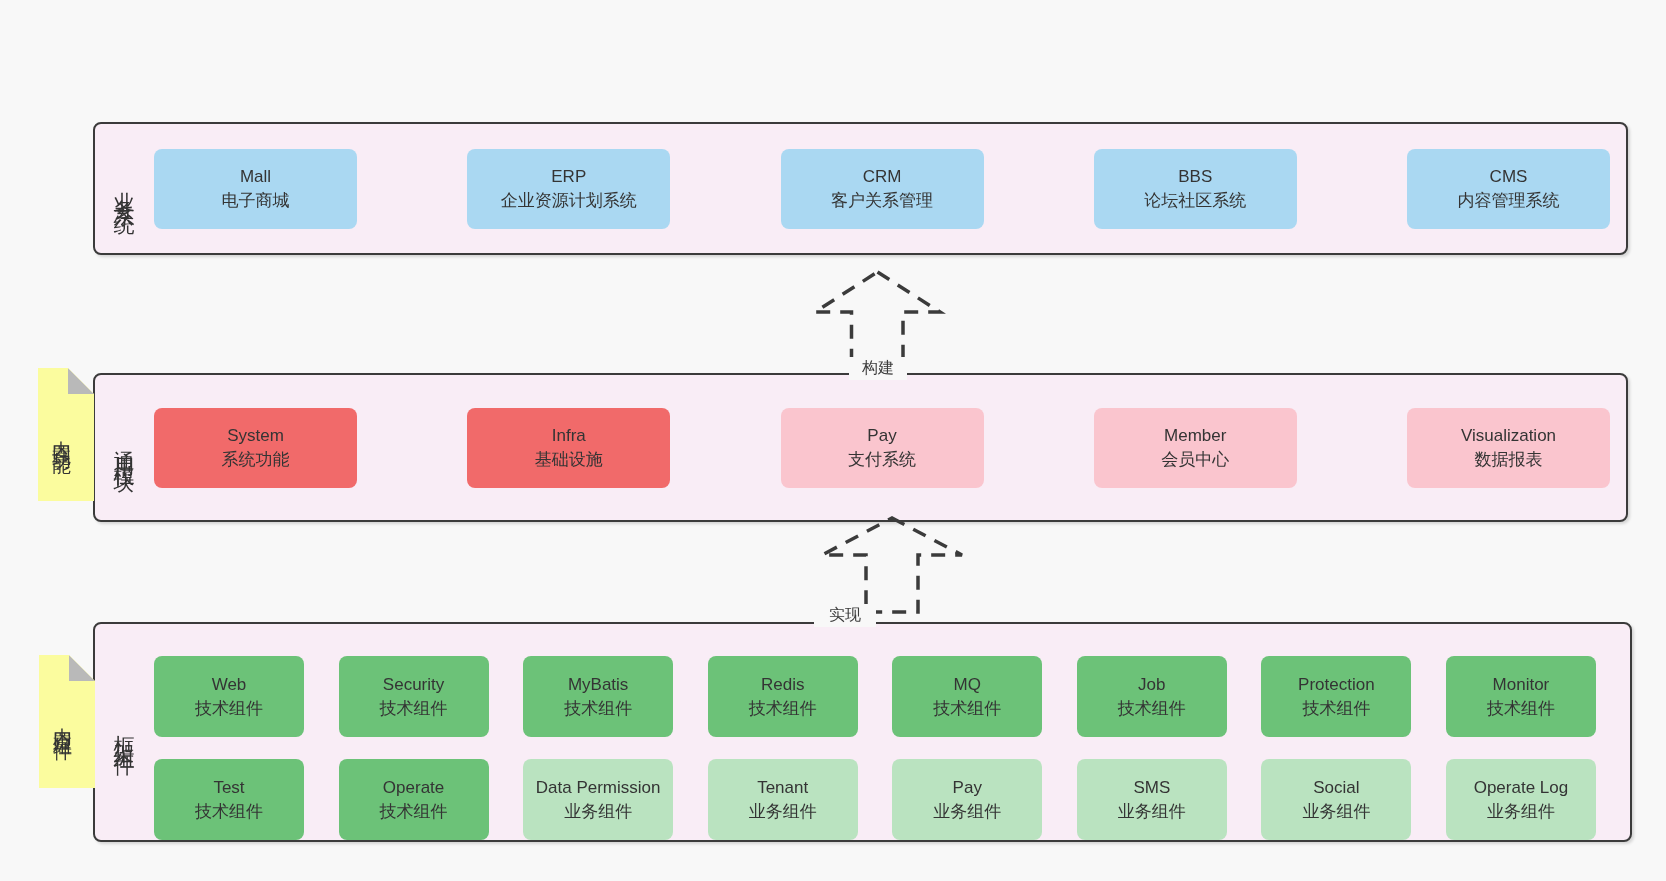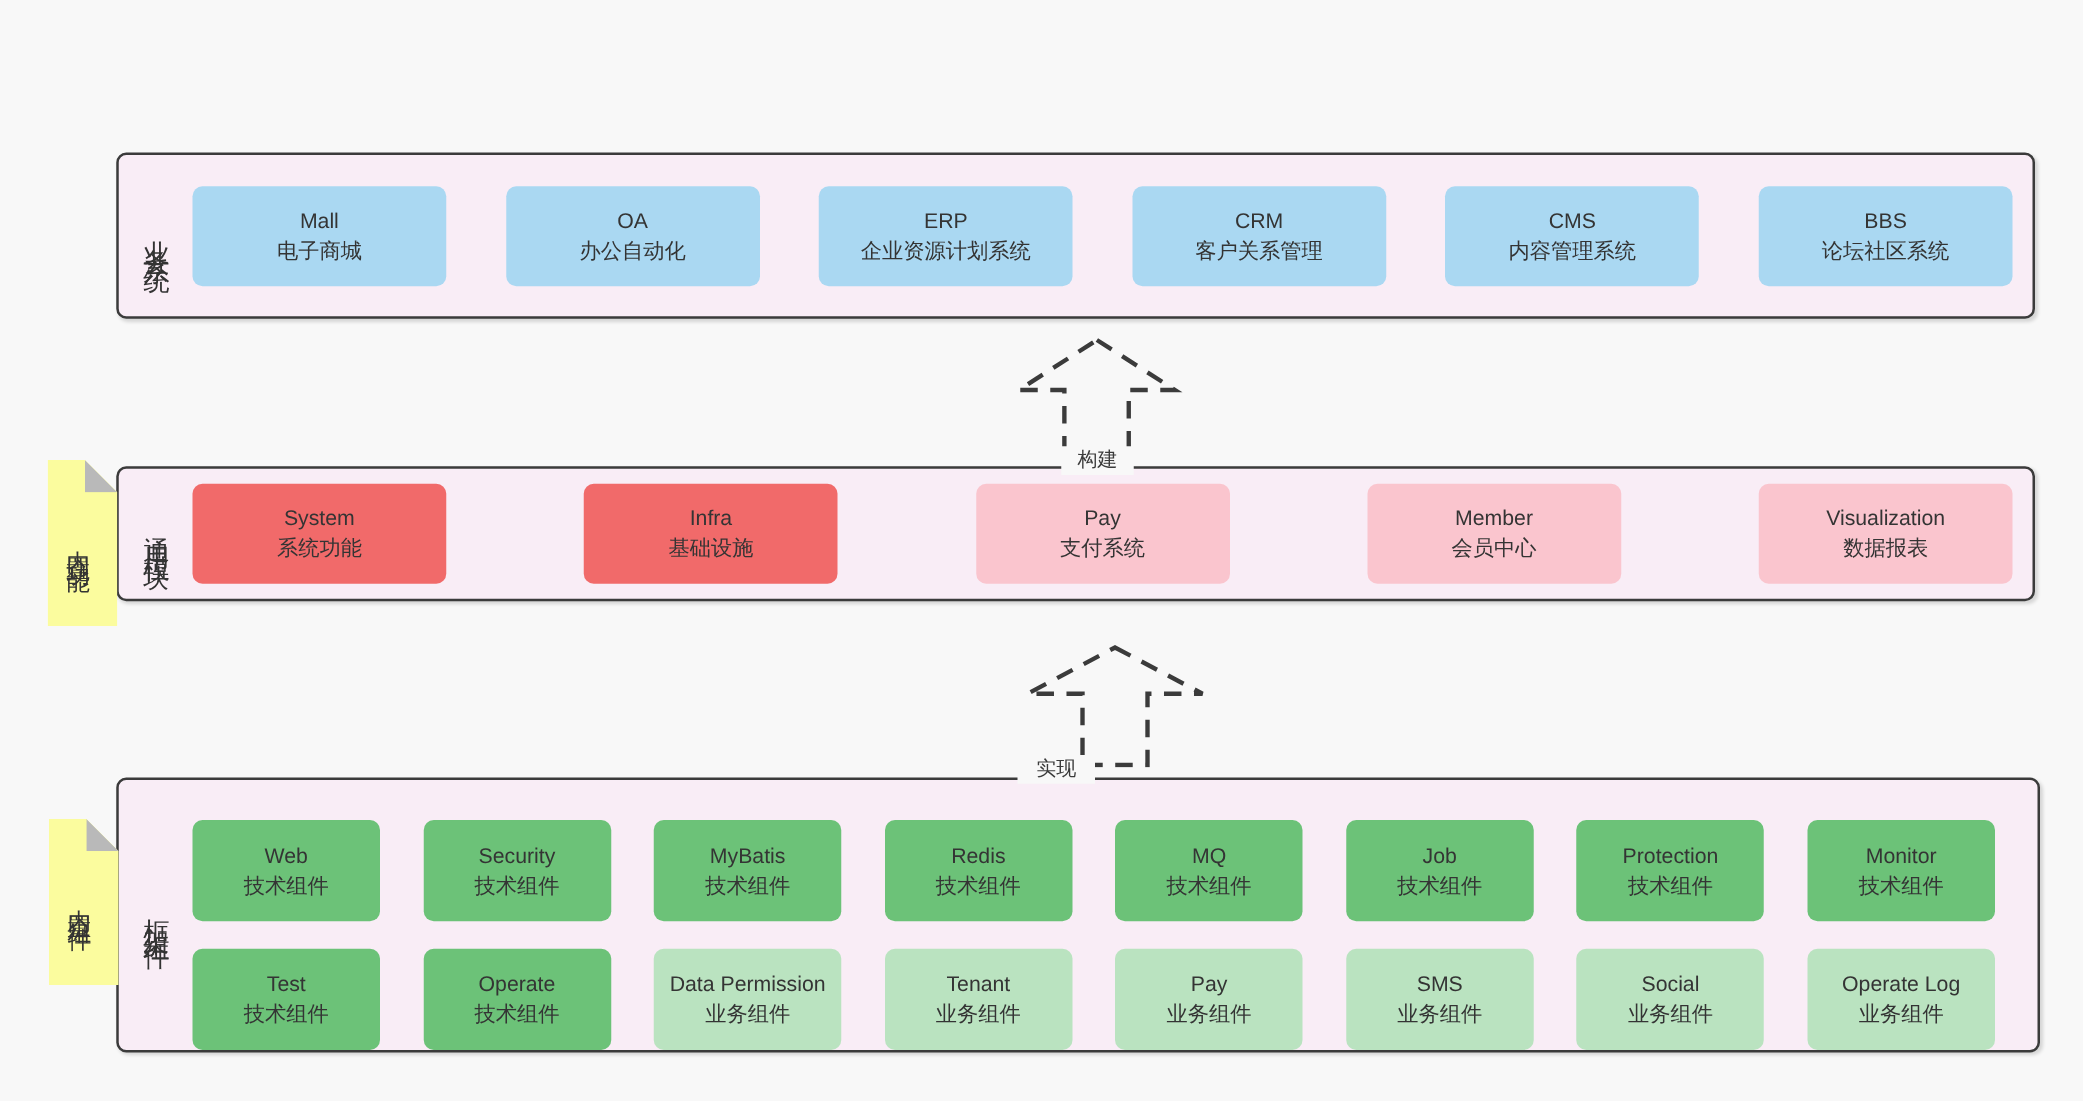--- a/index.html
+++ b/index.html
@@ -10,21 +10,21 @@
   
   .band {
     position:absolute;
     background:#f9edf6;
     border:2px solid #3b3b3b;
     border-radius:8px;
     box-shadow:2px 2px 3px rgba(0,0,0,.14);
     display:flex;
   }
   .band-1 { left:93px;  top:122px; width:1535px; height:133px; }
-  .band-2 { left:93px;  top:373px; width:1535px; height:108px; }
+  .band-2 { left:93px;  top:373px; width:1535px; height:149px; }
   .band-3 { left:93px;  top:622px; width:1539px; height:220px; }
 
   .label-col {
     flex:0 0 59px;
     display:flex; align-items:center; justify-content:center;
   }
   .band-label {
     writing-mode:vertical-rl; text-orientation:upright;
     font-size:21px; letter-spacing:7px; color:#333;
     line-height:1;
@@ -91,38 +91,34 @@
   <section class="band band-1">
     <div class="label-col">
       <div class="band-label">业务系统</div>
     </div>
     <div class="boxes-area">
       <div class="box box-wide blue">
         <div class="en">Mall</div>
         <div class="zh">电子商城</div>
       </div>
       <div class="box box-wide blue">
-        <div class="en">OA</div>
-        <div class="zh">办公自动化</div>
-      </div>
-      <div class="box box-wide blue">
         <div class="en">ERP</div>
         <div class="zh">企业资源计划系统</div>
       </div>
       <div class="box box-wide blue">
         <div class="en">CRM</div>
         <div class="zh">客户关系管理</div>
       </div>
       <div class="box box-wide blue">
+        <div class="en">BBS</div>
+        <div class="zh">论坛社区系统</div>
+      </div>
+      <div class="box box-wide blue">
         <div class="en">CMS</div>
         <div class="zh">内容管理系统</div>
-      </div>
-      <div class="box box-wide blue">
-        <div class="en">BBS</div>
-        <div class="zh">论坛社区系统</div>
       </div>
     </div>
   </section>
 
   <div class="arrow-wrap arrow-1">
     <svg viewBox="0 0 145 104" xmlns="http://www.w3.org/2000/svg">
       <path d="M72.5 8 L135 48 L98 48 L98 100 L46.5 100 L46.5 48 L10 48 Z" fill="none" stroke="#3b3b3b" stroke-width="3.5" stroke-dasharray="14 10"></path>
     </svg>
   </div>
   <div class="arrow-label arrow-label-1">构建</div>

